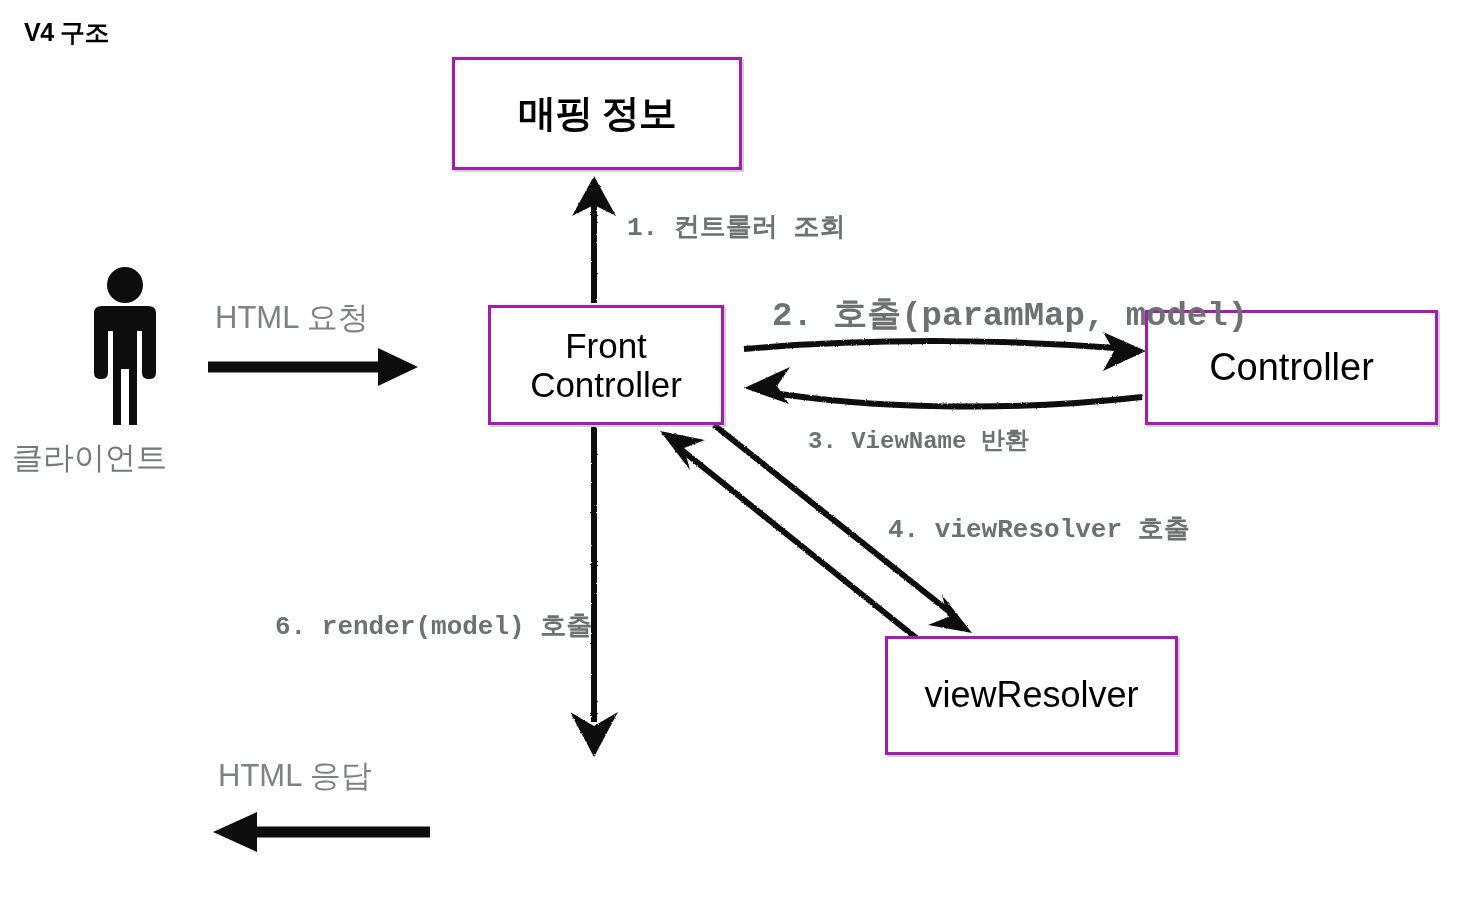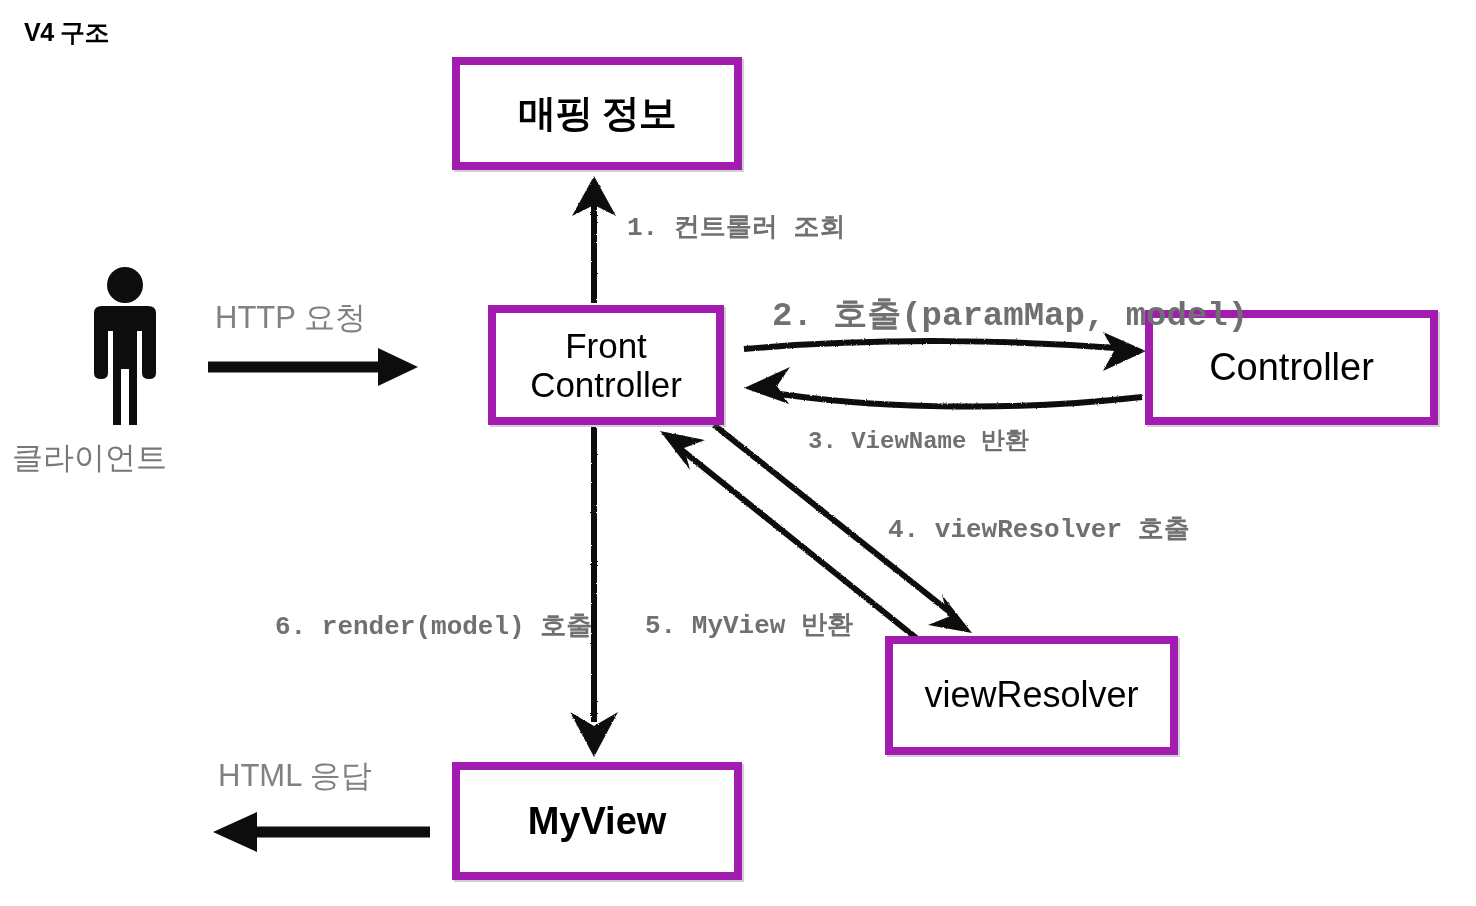--- a/index.html
+++ b/index.html
@@ -26,21 +26,21 @@
     color: #000000;
     letter-spacing: -0.5px;
     white-space: nowrap;
     margin-top: 8px;
   }
   
   .node-box {
     position: absolute;
     box-sizing: border-box;
     background: #ffffff;
-    border: 8px solid #a21caf;
+    border: 3px solid #a21caf;
     display: flex;
     align-items: center;
     justify-content: center;
     text-align: center;
     color: #000000;
     box-shadow: 2px 2px 0 0 rgba(120,120,120,0.35);
     z-index: 5;
   }
   .node-box .node-label {
     line-height: 1.12;
@@ -192,26 +192,22 @@
   </div>
 
   <div class="node-box" id="box-controller">
     <span class="node-label">Controller</span>
   </div>
 
   <div class="node-box" id="box-view-resolver">
     <span class="node-label">viewResolver</span>
   </div>
 
-  <div class="node-box" id="box-myview">
-    <span class="node-label">MyView</span>
-  </div>
-
-  <div class="edge-label plain" id="label-http-request">HTTP 요청</div>
+
+  <div class="edge-label plain" id="label-http-request">HTML 요청</div>
   <div class="edge-label bold" id="label-step1">1. 컨트롤러 조회</div>
   <div class="edge-label bold" id="label-step2">2. 호출(paramMap, model)</div>
   <div class="edge-label bold" id="label-step3">3. ViewName 반환</div>
   <div class="edge-label bold" id="label-step4">4. viewResolver 호출</div>
-  <div class="edge-label bold" id="label-step5">5. MyView 반환</div>
   <div class="edge-label bold" id="label-step6">6. render(model) 호출</div>
   <div class="edge-label plain" id="label-html-response">HTML 응답</div>
 
 </div>
 
 </body></html>

